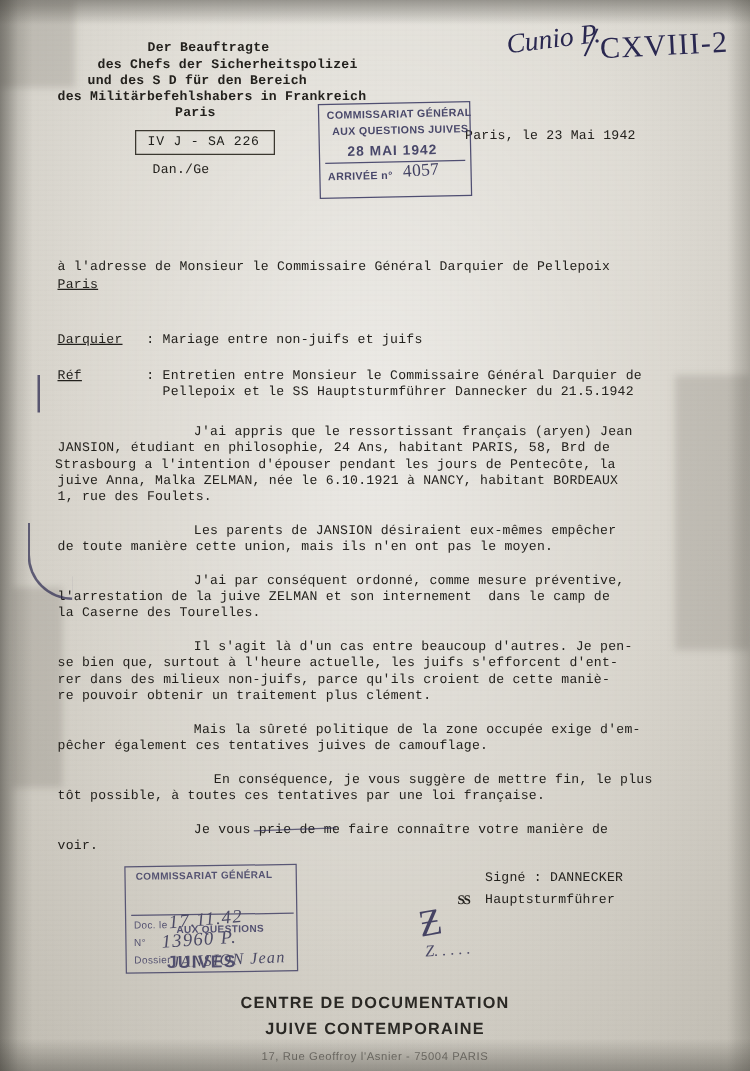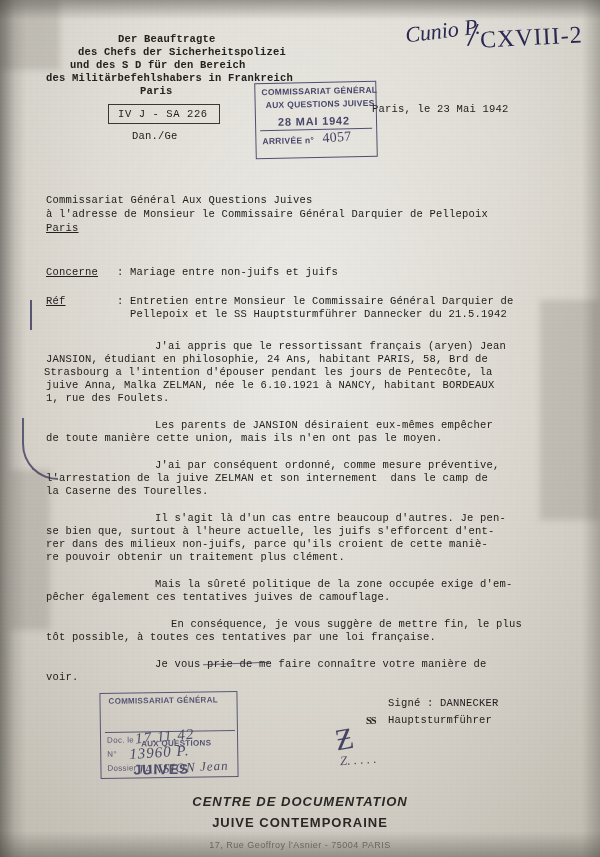--- a/index.html
+++ b/index.html
@@ -248,21 +248,21 @@
 
   
   .footer {
     position: absolute;
     width: 600px;
     text-align: center;
     font-family: "Liberation Sans", sans-serif;
     color: #2a2824;
     letter-spacing: 1px;
   }
-  #footer-l1 { top: 794px; font-size: 13px; font-weight: bold; font-style: italic; }
+  #footer-l1 { top: 794px; font-size: 13px; font-weight: bold; }
   #footer-l2 { top: 815px; font-size: 13px; font-weight: bold; }
   #footer-l3 { top: 840px; font-size: 9px; opacity: .55; letter-spacing: .5px; }
 
   .smudge {
     position: absolute;
     background: rgba(110,105,95,0.22);
     filter: blur(3px);
     pointer-events: none;
   }
 </style>
@@ -282,38 +282,37 @@
   <div class="tr-hand" id="hand-cxviii">CXVIII-2</div>
 
   <div class="txt hdr" style="left:118px;top:33px;">Der Beauftragte</div>
   <div class="txt hdr" style="left:78px;top:46px;">des Chefs der Sicherheitspolizei</div>
   <div class="txt hdr" style="left:70px;top:59px;">und des S D für den Bereich</div>
   <div class="txt hdr" style="left:46px;top:72px;">des Militärbefehlshabers in Frankreich</div>
   <div class="txt hdr" style="left:140px;top:85px;">Paris</div>
 
   <div class="refbox"></div>
   <div class="refbox-text">IV J - SA 226</div>
-  <div class="txt" style="left:132px;top:130px;">Dan./Ge</div>
+  <div class="txt" style="left:122px;top:130px;">Dan./Ge</div>
 
   <div class="txt" style="left:372px;top:103px;">Paris, le 23 Mai 1942</div>
 
   <div class="stamp">
     <div class="l1">COMMISSARIAT GÉNÉRAL</div>
     <div class="l2">AUX QUESTIONS JUIVES</div>
     <div class="l3">28 MAI 1942</div>
     <div class="stamp-rule"></div>
     <div class="l4">ARRIVÉE n°</div>
     <div class="num">4057</div>
   </div>
 
-  <div class="txt" style="left:46px;top:194px;">Commissariat Général Aux Questions Juives</div>
   <div class="txt" style="left:46px;top:208px;">à l'adresse de Monsieur le Commissaire Général Darquier de Pellepoix</div>
   <div class="txt u" style="left:46px;top:222px;">Paris</div>
 
-  <div class="txt u" style="left:46px;top:266px;">Concerne</div>
+  <div class="txt u" style="left:46px;top:266px;">Darquier</div>
   <div class="txt" style="left:117px;top:266px;">: Mariage entre non-juifs et juifs</div>
 
   <div class="txt u" style="left:46px;top:295px;">Réf</div>
   <div class="txt" style="left:117px;top:295px;">: Entretien entre Monsieur le Commissaire Général Darquier de</div>
   <div class="txt" style="left:117px;top:308px;">  Pellepoix et le SS Hauptsturmführer Dannecker du 21.5.1942</div>
 
   <div class="txt" style="left:155px;top:340px;">J'ai appris que le ressortissant français (aryen) Jean</div>
   <div class="txt" style="left:46px;top:353px;">JANSION, étudiant en philosophie, 24 Ans, habitant PARIS, 58, Brd de</div>
   <div class="txt" style="left:44px;top:366px;">Strasbourg a l'intention d'épouser pendant les jours de Pentecôte, la</div>
   <div class="txt" style="left:46px;top:379px;">juive Anna, Malka ZELMAN, née le 6.10.1921 à NANCY, habitant BORDEAUX</div>

